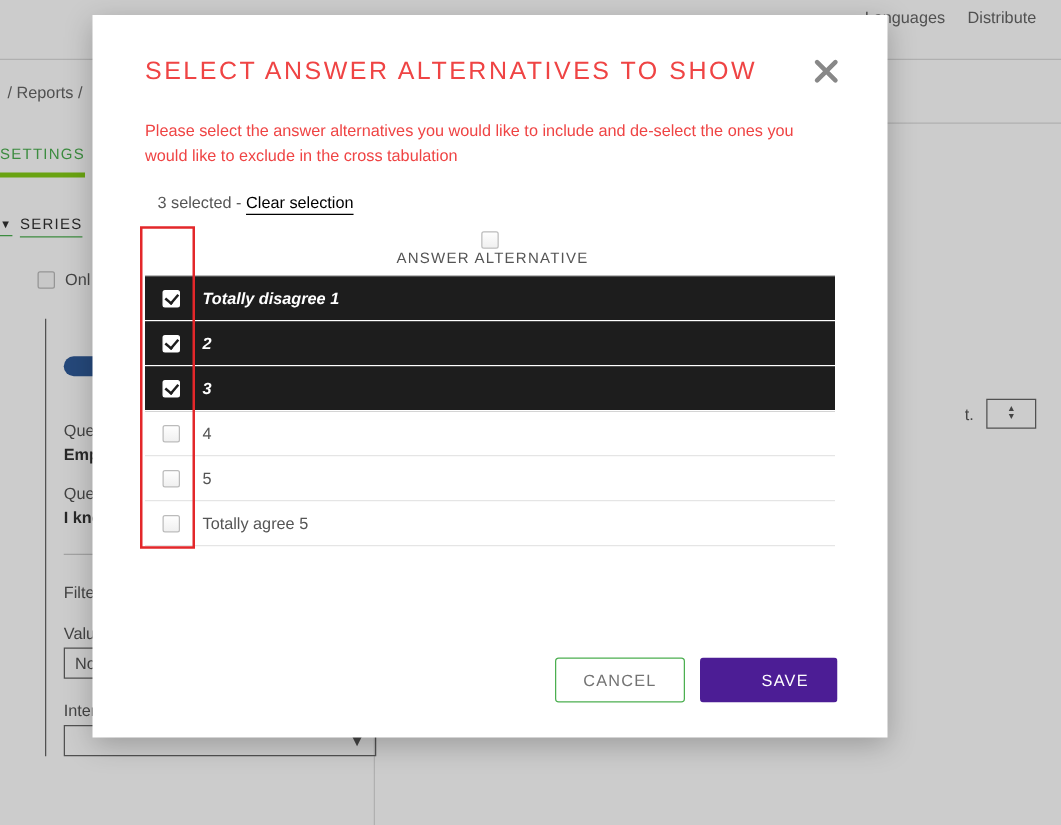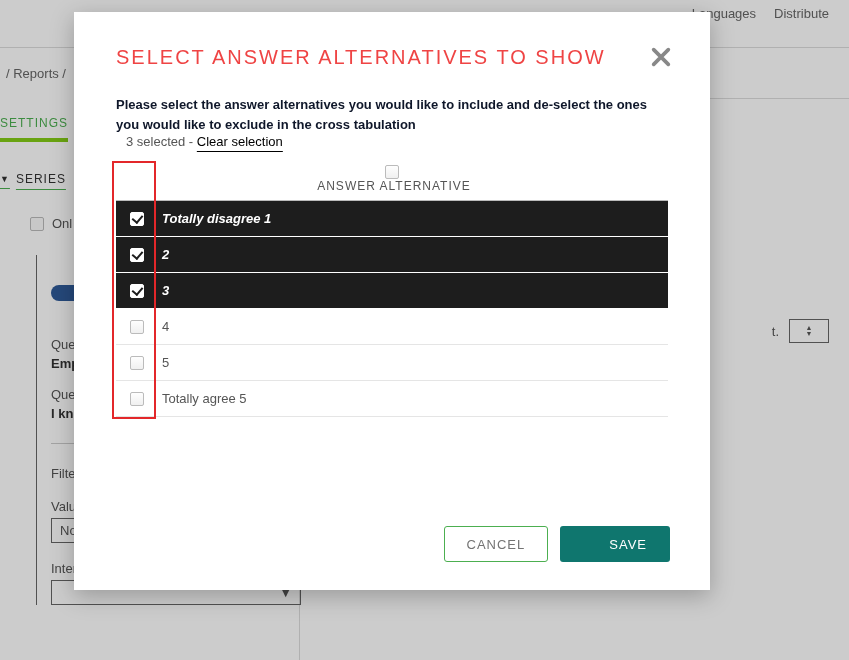--- a/index.html
+++ b/index.html
@@ -168,23 +168,23 @@
     position: absolute;
     top: 34px;
     right: 36px;
     width: 24px; height: 24px;
     cursor: pointer;
     color: #888;
   }
   .modal-close svg { width: 22px; height: 22px; fill: #888; }
   .modal-desc {
     font-size: 13px;
-    color: #0f172a;
+    color: #ef4444;
     line-height: 1.5;
-    font-weight: bold;
+    margin-bottom: 20px;
   }
   .select-status {
     font-size: 13px;
     color: #555;
     margin-left: 10px;
     margin-bottom: 16px;
   }
   .select-status a {
     text-decoration: underline;
     text-underline-offset: 5px;
@@ -277,21 +277,21 @@
     justify-content: center;
     cursor: pointer;
     border: 1px solid transparent;
   }
   .btn.cancel {
     background: #fff;
     border-color: #4CAF50;
     color: #737373;
   }
   .btn.save {
-    background: #0f766e;
+    background: #4c1d95;
     color: #fff;
     padding-left: 48px;
   }
 </style>
 </head>
 <body>
 
 <div class="bg">
   <div class="bg-topbar">
     <span>Languages</span>

